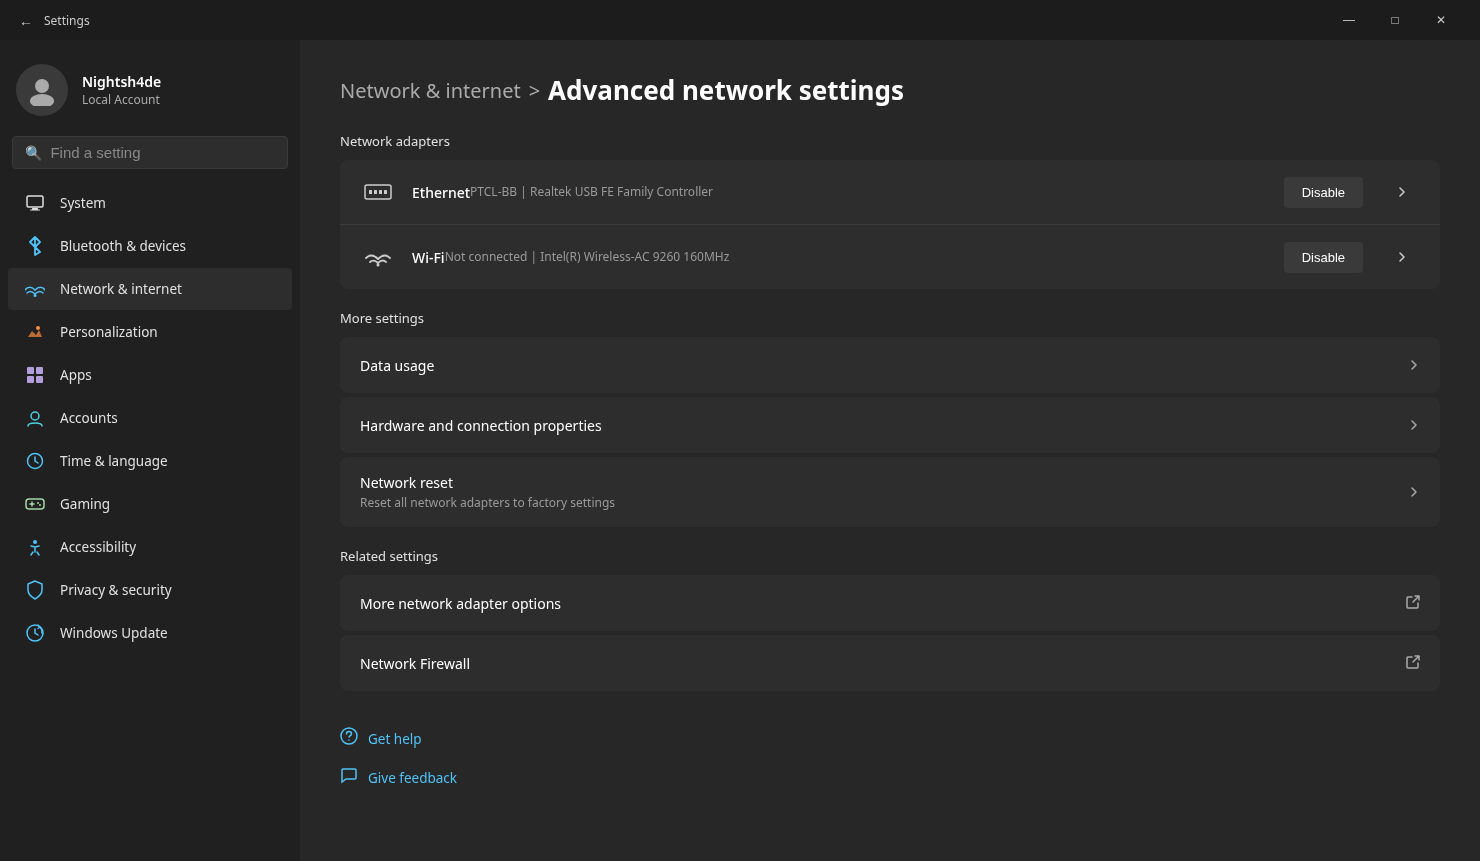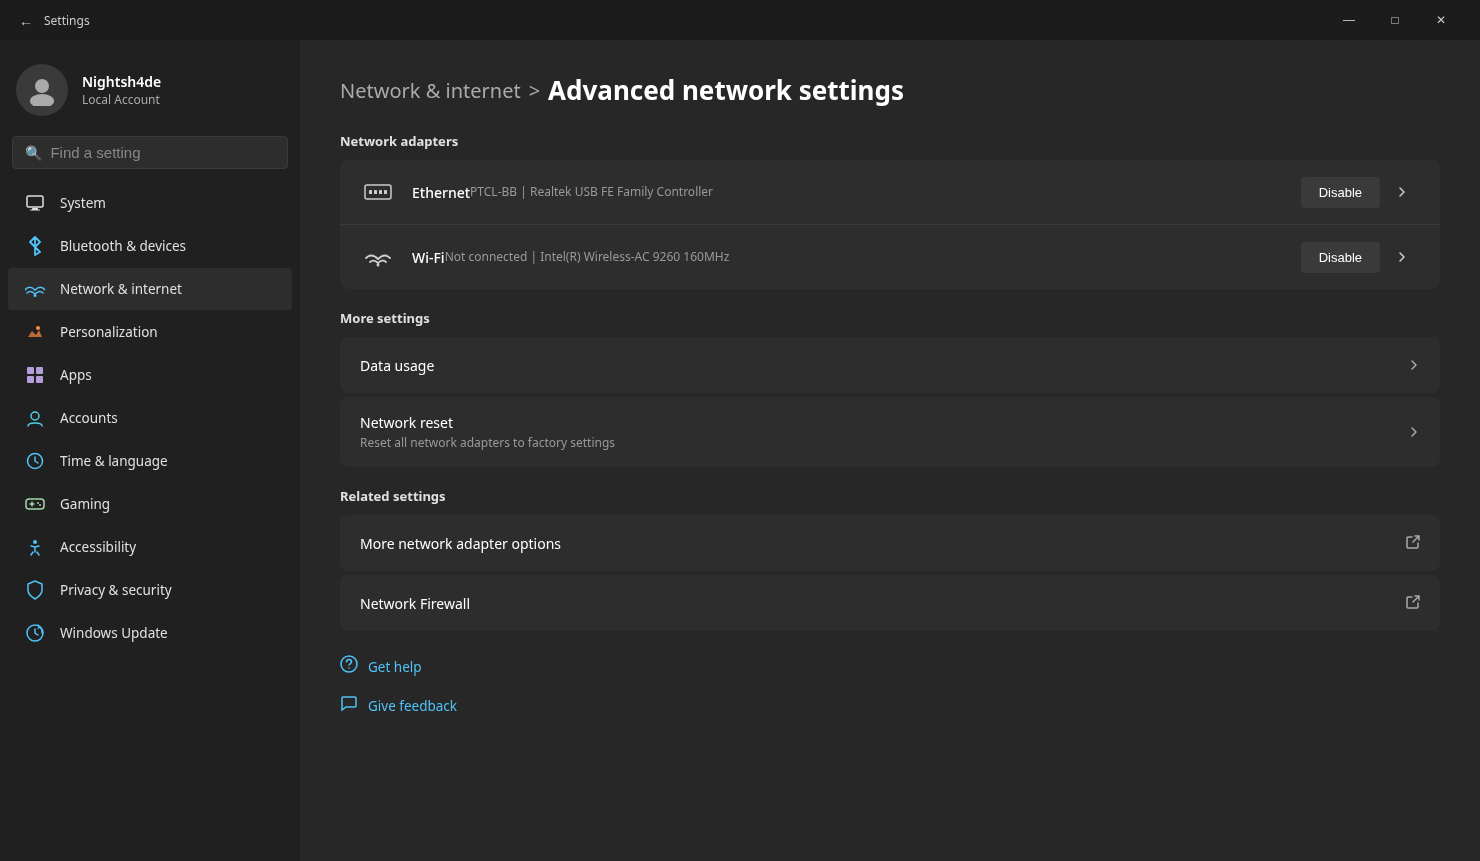--- a/index.html
+++ b/index.html
@@ -195,21 +195,21 @@
     }
     .breadcrumb-current {
       font-size: 26px;
       font-weight: 700;
       color: #ffffff;
     }
 
     
     .section-heading {
       font-size: 13px;
-      font-weight: 700;
+      font-weight: 400;
       color: #e0e0e0;
       margin-bottom: 10px;
       margin-top: 6px;
     }
 
     
     .card {
       background: #2d2d2d;
       border-radius: 8px;
       margin-bottom: 4px;
@@ -243,21 +243,21 @@
       font-weight: 500;
       color: #ffffff;
     }
     .adapter-desc {
       font-size: 12px;
       color: #999999;
     }
     .adapter-actions {
       display: flex;
       align-items: center;
-      gap: 4px;
+      gap: 21px;
     }
     .disable-btn {
       background: #3a3a3a;
       border: none;
       color: #ffffff;
       font-size: 13px;
       padding: 8px 18px;
       border-radius: 4px;
       cursor: pointer;
       white-space: nowrap;
@@ -307,21 +307,21 @@
     .settings-card-external {
       color: #aaaaaa;
       font-size: 14px;
     }
 
     
     .section-gap { margin-top: 20px; }
 
     
     .bottom-links {
-      margin-top: 20px;
+      margin-top: 32px;
       display: flex;
       flex-direction: column;
       gap: 8px;
     }
     .bottom-link {
       display: flex;
       align-items: center;
       gap: 10px;
       color: #4fc3f7;
       font-size: 13.5px;
@@ -553,20 +553,30 @@
         <div class="settings-card-info">
           <div class="settings-card-title">Data usage</div>
         </div>
         <span class="settings-card-chevron">
           <svg width="12" height="12" viewBox="0 0 12 12" fill="none">
               <path d="M4 2l4 4-4 4" stroke="#aaa" stroke-width="1.5" stroke-linecap="round" stroke-linejoin="round"></path>
             </svg>
         </span>
       </div>
 
+      <div class="settings-card">
+        <div class="settings-card-info">
+          <div class="settings-card-title">Hardware and connection properties</div>
+        </div>
+        <span class="settings-card-chevron">
+          <svg width="12" height="12" viewBox="0 0 12 12" fill="none">
+              <path d="M4 2l4 4-4 4" stroke="#aaa" stroke-width="1.5" stroke-linecap="round" stroke-linejoin="round"></path>
+            </svg>
+        </span>
+      </div>
 
       <div class="settings-card">
         <div class="settings-card-info">
           <div class="settings-card-title">Network reset</div>
           <div class="settings-card-subtitle">Reset all network adapters to factory settings</div>
         </div>
         <span class="settings-card-chevron">
           <svg width="12" height="12" viewBox="0 0 12 12" fill="none">
               <path d="M4 2l4 4-4 4" stroke="#aaa" stroke-width="1.5" stroke-linecap="round" stroke-linejoin="round"></path>
             </svg>

